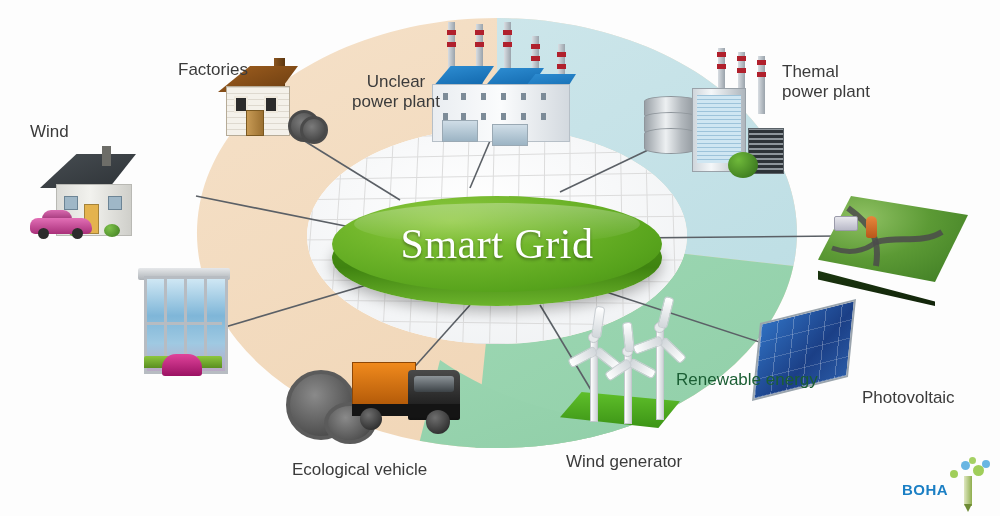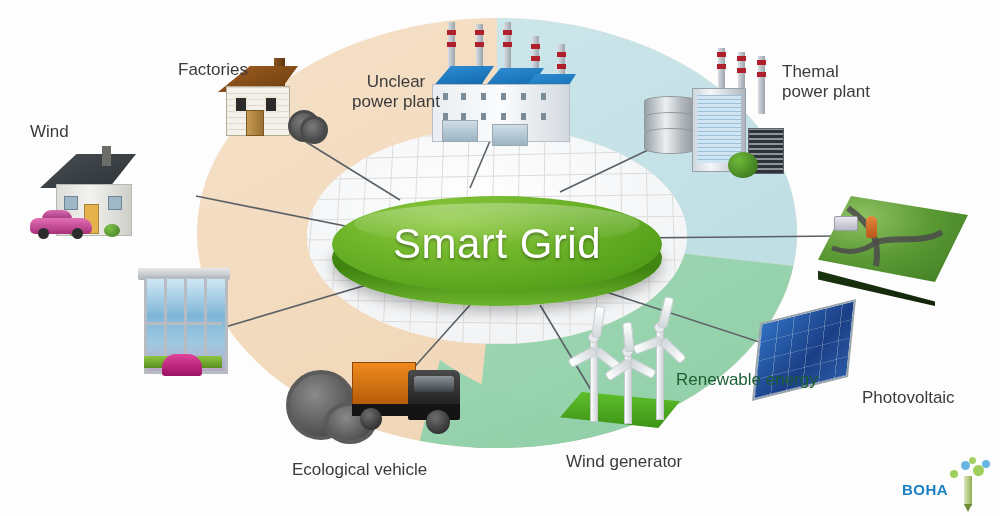--- a/index.html
+++ b/index.html
@@ -5,21 +5,21 @@
   html,body{margin:0;padding:0;background:#fff;}
   body{width:1000px;height:516px;overflow:hidden;
        font-family:"Liberation Sans",sans-serif;color:#333;}
   #stage{position:relative;width:1000px;height:516px;background:#fdfdfd;overflow:hidden;}
 
   
   .ring-wrap{position:absolute;left:0;top:0;width:1000px;height:516px;}
   .ring-svg{position:absolute;left:0;top:0;}
 
   
-  .center-hub{position:absolute;left:332px;top:196px;width:330px;height:110px;}
+  .center-hub{position:absolute;left:332px;top:196px;width:330px;height:110px;font-family:Liberation Serif, serif;}
   .hub-side{position:absolute;left:0;top:14px;width:330px;height:96px;
             border-radius:50%/50%;
             background:linear-gradient(180deg,#4f9c18 0%,#3f8310 60%,#6cb42c 100%);
             box-shadow:0 6px 14px rgba(0,0,0,.28);}
   .hub-top{position:absolute;left:0;top:0;width:330px;height:96px;border-radius:50%/50%;
            background:radial-gradient(ellipse at 36% 26%,#8ec93f 0%,#6fb52a 38%,#57a31c 72%,#468c14 100%);}
   .hub-gloss{position:absolute;left:22px;top:7px;width:286px;height:42px;border-radius:50%/50%;
              background:linear-gradient(180deg,rgba(255,255,255,.30),rgba(255,255,255,0));}
   .hub-label{position:absolute;left:0;top:0;width:330px;height:96px;
              display:flex;align-items:center;justify-content:center;

